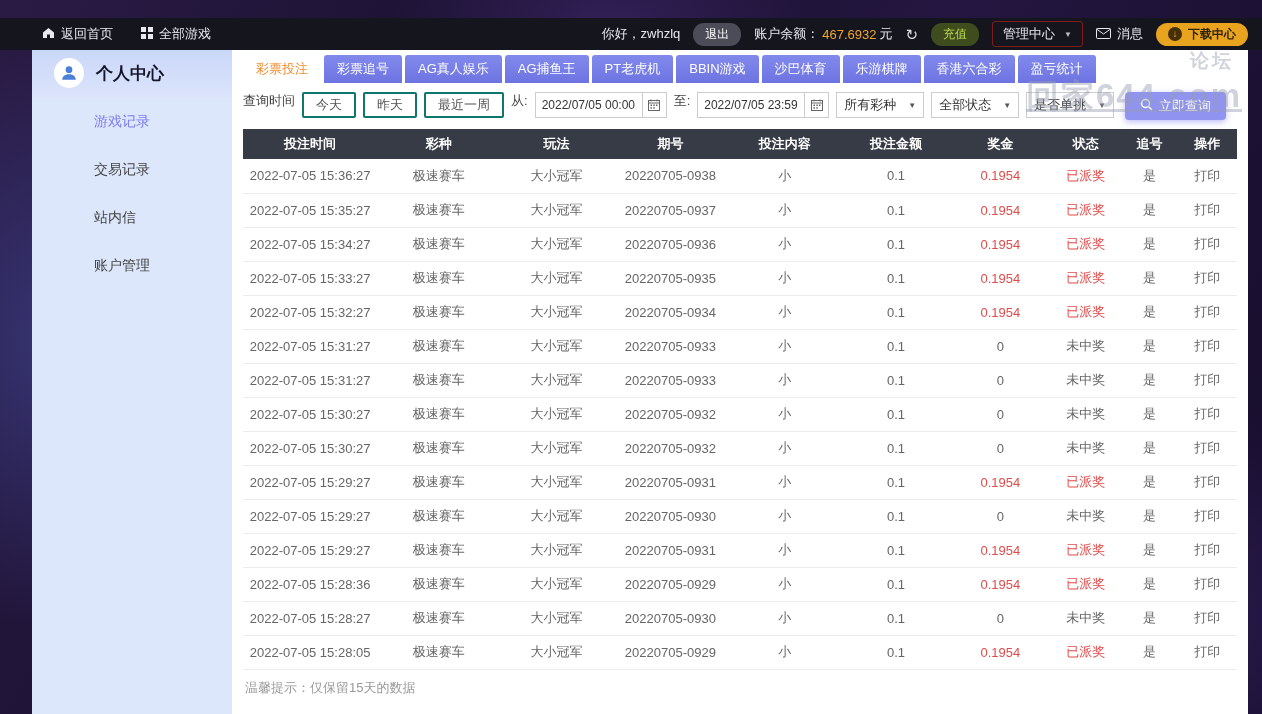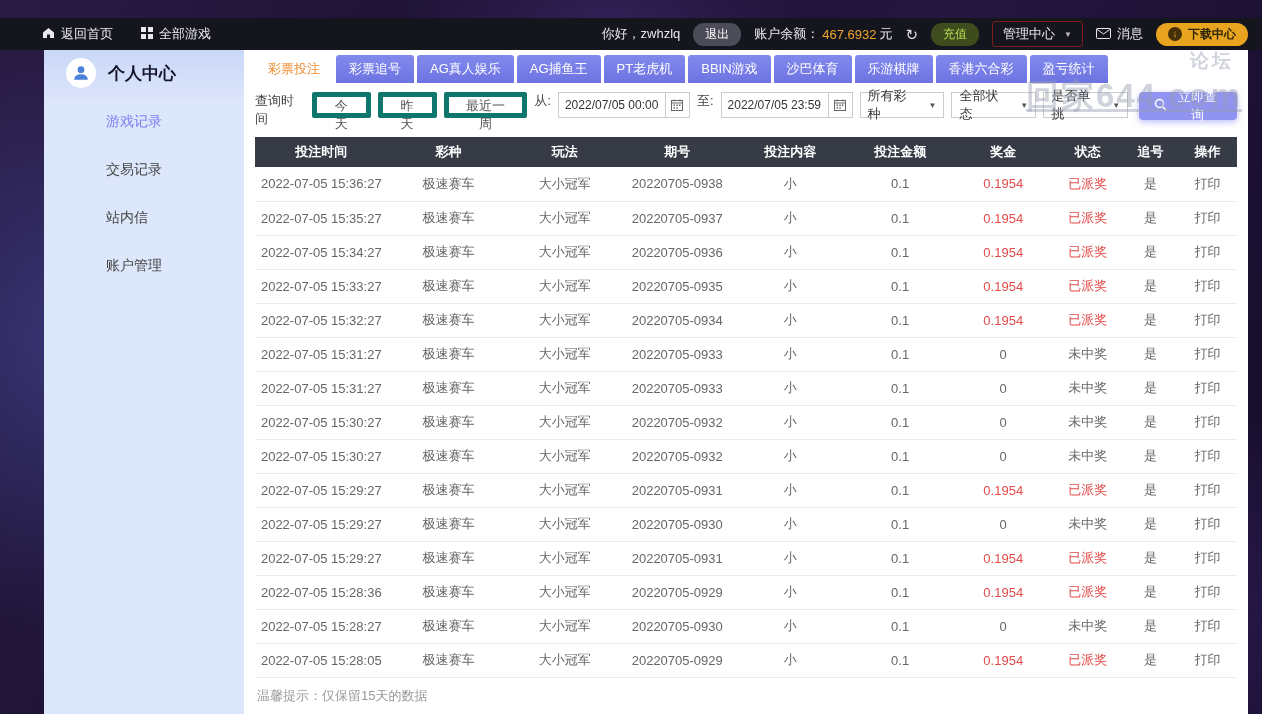--- a/index.html
+++ b/index.html
@@ -28,41 +28,41 @@
   .admin { display:inline-flex; align-items:center; gap:9px; border:1px solid #7f1d1d;
     border-radius:3px; padding:3px 10px; cursor:pointer; }
   .caret { font-size:8px; color:#bbb; }
   .download { background:var(--download_pill,#e8a41f); color:#2e2408; display:inline-flex;
     align-items:center; gap:6px; border-radius:12px; padding:3px 12px; font-weight:bold; }
   .dl-ic { width:14px; height:14px; border-radius:50%; background:rgba(40,28,4,.85); color:#f0b040;
     font-size:10px; line-height:14px; text-align:center; display:inline-block; font-weight:normal; }
 
   
   .layout { position:absolute; top:48px; left:32px; right:14px; bottom:0; display:flex; z-index:2; }
-  .sidebar { width:200px; flex:none; background:#dde7fb;margin-left:12px; }
+  .sidebar { width:200px; flex:none; background:#dde7fb; }
   .sb-head { height:50px; display:flex; align-items:center; gap:12px; padding-left:22px;
     background:linear-gradient(180deg,#c9d7f8,#dbe4fb); }
   .avatar { width:30px; height:30px; border-radius:50%; background:#fff; display:flex;
     align-items:center; justify-content:center; }
   .sb-title { font-size:17px; font-weight:bold; color:#15152a; }
   .sb-item { padding:15px 0 15px 62px; font-size:14px; color:#444; cursor:pointer; }
   .sb-item.active { color:var(--link_purple,#7b7cf2); }
 
   .card { flex:1; background:#fff; padding:7px 11px 12px; position:relative; }
 
   
   .tabs { display:flex; gap:3px; }
   .tab { height:28px; line-height:28px; padding:0 13px; font-size:13px; color:#fff; cursor:pointer;
     background:linear-gradient(180deg,#8289ec,#6d74e2); border-radius:3px 3px 0 0; white-space:nowrap; }
   .tab.active { background:#fff; color:var(--tab_active_text,#f08c2e); }
 
   
   .filters { display:flex; align-items:flex-start; gap:7px; margin:9px 0; font-size:13px; color:#444; }
   .f-label { color:#444; }
-  .qbtn { height:26px; padding:0 12px; background:#fff; border:5px solid #0f766e; border-radius:2px;
+  .qbtn { height:26px; padding:0 12px; background:#fff; border:2px solid #0f766e; border-radius:2px;
     color:#555; font-size:13px; cursor:pointer; font-family:inherit; }
   .datebox { display:inline-flex; align-items:stretch; border:1px solid #ccc; height:26px; background:#1d4ed8; }
   .datebox input { border:none; outline:none; width:106px; font-size:12px; padding:0 6px; color:#333;
     font-family:inherit; }
   .cal { width:24px; border-left:1px solid #ccc; display:flex; align-items:center; justify-content:center;
     cursor:pointer; background:#fff; }
   .select { display:inline-flex; align-items:center; justify-content:space-between; border:1px solid #ccc;
     height:26px; padding:0 7px; background:#fff; color:#333; cursor:pointer; gap:12px; min-width:80px; }
   .select .caret { color:#555; }
   .search-btn { display:inline-flex; align-items:center; gap:6px; background:var(--search_btn,#9094f0);

